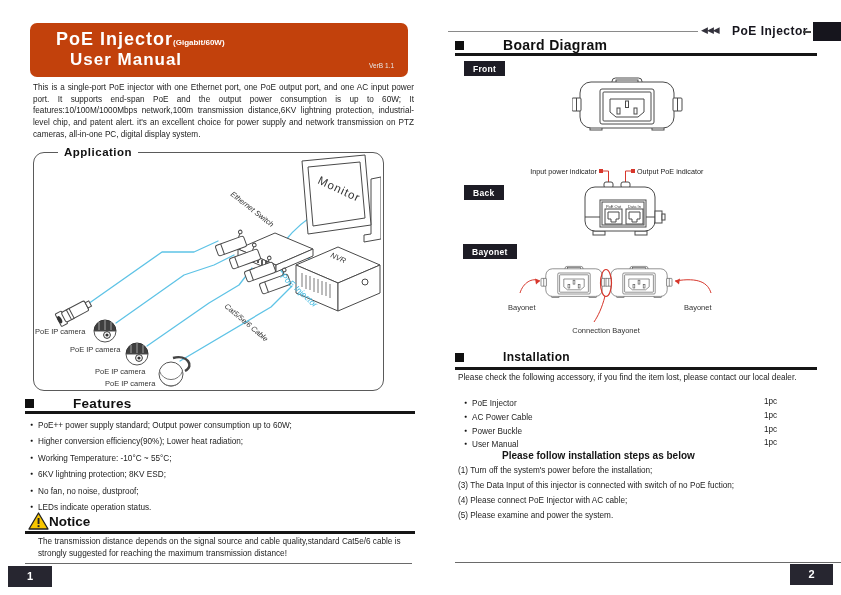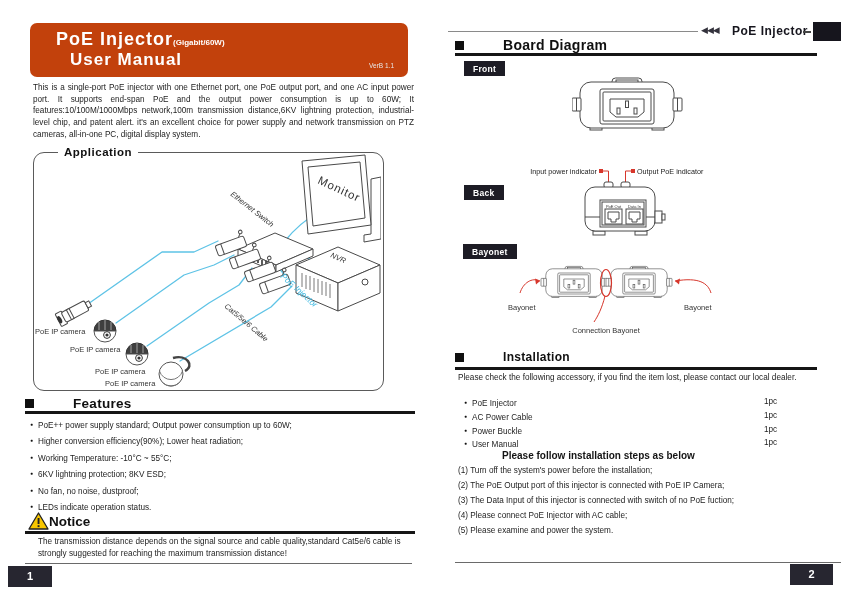--- a/index.html
+++ b/index.html
@@ -340,21 +340,20 @@
       <div class="acc" style="line-height:12.3px;position:relative;">
           <span class="acc-name">User Manual</span>
           <span class="acc-qty">1pc</span>
         </div>
     </div>
 
     <div class="abs steps-head" style="left:38px;top:450px;">Please follow installation steps as below</div>
 
     <div class="abs" style="left:38px;top:463px;width:370px;">
       <div class="step" style="line-height:15px;">(1) Turn off the system's power before the installation;</div>
-      <div class="step" style="line-height:15px;">(2) The PoE Output port of this injector is connected with PoE IP Camera;</div>
       <div class="step" style="line-height:15px;">(3) The Data Input of this injector is connected with switch of no PoE fuction;</div>
       <div class="step" style="line-height:15px;">(4) Please connect PoE Injector with AC cable;</div>
       <div class="step" style="line-height:15px;">(5) Please examine and power the system.</div>
     </div>
 
     <div class="abs foot-line" style="left:35px;top:562px;width:386px;"></div>
     <div class="abs page-no" style="left:370px;top:564px;width:43px;height:21px;">2</div>
   </div>
 </div>
 

